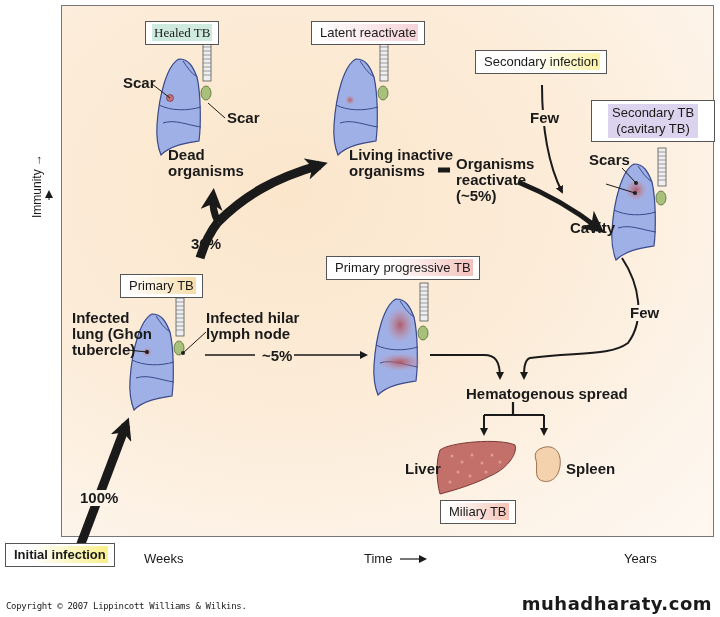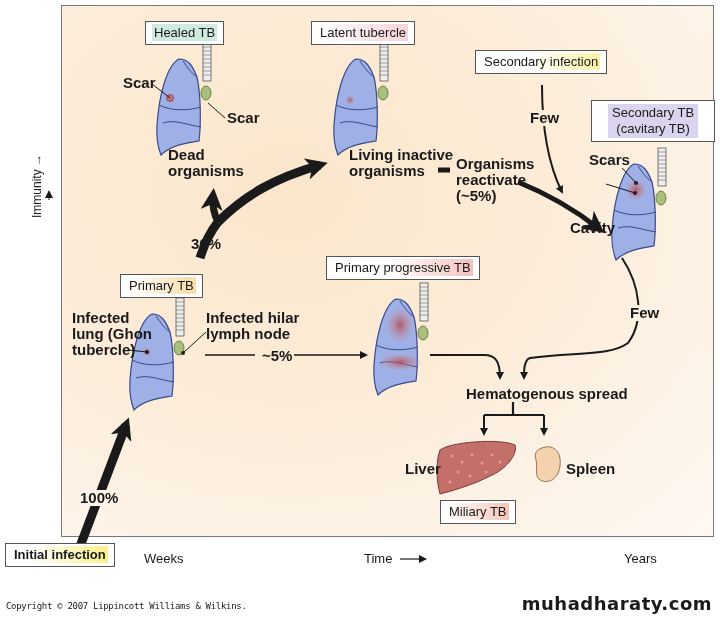--- a/index.html
+++ b/index.html
@@ -111,25 +111,25 @@
   <path d="M622,168 L636,183" stroke="#1a1a1a" stroke-width="1"></path>
   <path d="M606,184 L635,193" stroke="#1a1a1a" stroke-width="1"></path>
   <path d="M128,350 L147,352" stroke="#1a1a1a" stroke-width="1"></path>
   <path d="M206,332 L183,353" stroke="#1a1a1a" stroke-width="1"></path>
 
   <path d="M49,200 L49,192" stroke="#1a1a1a" stroke-width="1" marker-end="url(#ah)"></path>
 
   <path d="M400,559 L425,559" stroke="#1a1a1a" stroke-width="1.2" marker-end="url(#ah)"></path>
 </svg>
 
-<div class="box" style="left:145px;top:21px;">
+<div class="box" style="left:145px;top:21px;font-family:Liberation Serif, serif;">
   <span class="hl" style="background:#cfeadf;">Healed TB</span>
 </div>
 <div class="box" style="left:311px;top:21px;">
-  <span class="hl" style="background:linear-gradient(90deg,#fff 0%,#f6d3da 100%);">Latent tubercle</span>
+  <span class="hl" style="background:linear-gradient(90deg,#fff 0%,#f6d3da 100%);">Latent reactivate</span>
 </div>
 <div class="box" style="left:475px;top:50px;">
   <span class="hl" style="background:linear-gradient(90deg,#fff 40%,#fbf3a6 100%);">Secondary infection</span>
 </div>
 <div class="box" style="left:591px;top:100px;text-align:center;padding:3px 16px;">
   <div style="background:#dcd4ee;padding:1px 4px;">
     <div>Secondary TB</div>
     <div>(cavitary TB)</div>
   </div>
 </div>

